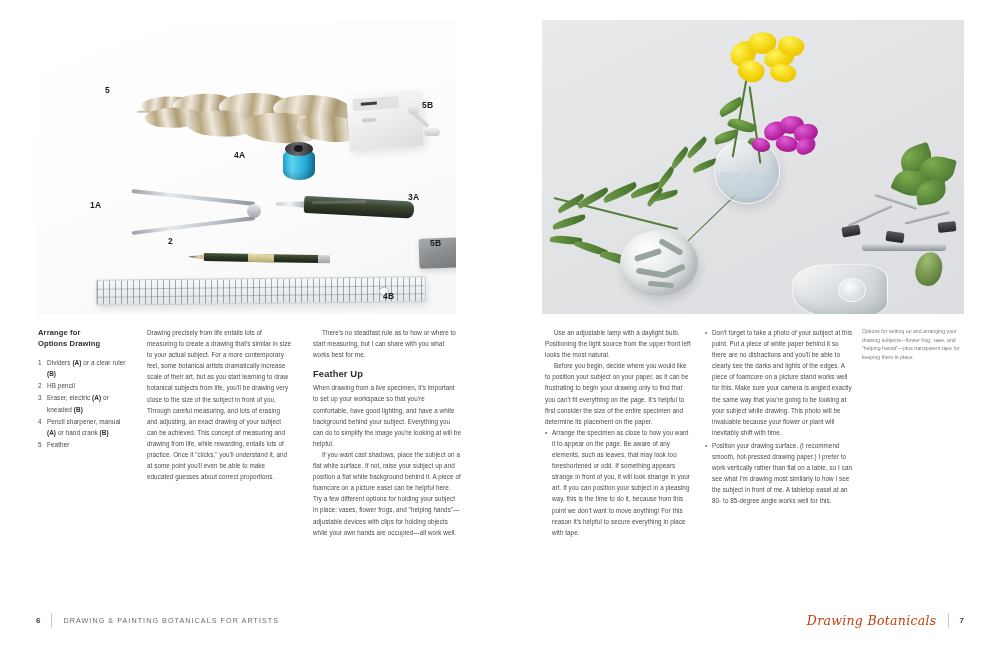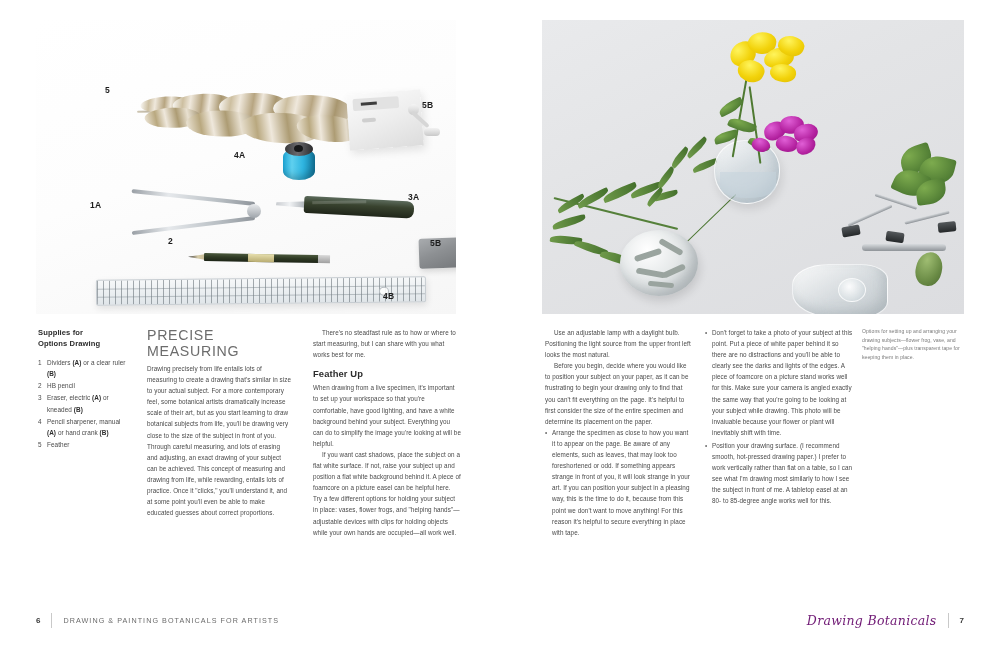--- a/index.html
+++ b/index.html
@@ -185,21 +185,21 @@
     font-size:5.1px; line-height:8.6px; color:#7a7a7a; letter-spacing:.05px;}
 
   
   .footer { position:absolute; bottom:18px; display:flex; align-items:center; }
   .footer-left { left:36px; }
   .footer-right { right:36px; }
   .pgnum { font-size:8px; font-weight:bold; color:#3a3a3a; }
   .rule { width:1px; height:15px; background:#c9c9c9; margin:0 11px; }
   .booktitle { font-size:7.2px; letter-spacing:1.05px; color:#6a6a6a; }
   .script { font-family:"DejaVu Serif", serif; font-style:italic; font-size:12.5px;
-    color:#701a75; letter-spacing:.3px;text-align:center; }
+    color:#c2410c; letter-spacing:.3px;text-align:center; }
 </style>
 </head>
 <body>
 
 <div class="spread">
 
   <div class="page">
 
     <div class="photo-left">
       <div class="feather">
@@ -266,21 +266,21 @@
     <div class="lbl" style="left:90px;  top:200px;">1A</div>
     <div class="lbl" style="left:408px; top:192px;">3A</div>
     <div class="lbl" style="left:168px; top:236px;">2</div>
     <div class="lbl" style="left:430px; top:238px;">5B</div>
     <div class="lbl" style="left:383px; top:291px;">4B</div>
 
     <div class="cols">
 
       <div class="col" style="left:38px; width:90px;">
         <div class="h-supplies">
-          <span>Supplies for</span><br>
+          <span>Arrange for</span><br>
           <span>Options Drawing</span>
         </div>
         <ul class="supply-list" id="supplies-list">
             <li>
               <span class="num">1</span>
               <span class="txt">Dividers <b>(A)</b> or a clear ruler <b>(B)</b></span>
             </li>
             <li>
               <span class="num">2</span>
               <span class="txt">HB pencil</span>
@@ -294,21 +294,20 @@
               <span class="txt">Pencil sharpener, manual <b>(A)</b> or hand crank <b>(B)</b></span>
             </li>
             <li>
               <span class="num">5</span>
               <span class="txt">Feather</span>
             </li>
           </ul>
       </div>
 
       <div class="col" style="left:147px; width:145px;">
-        <div class="h-section">PRECISE MEASURING</div>
         <p>Drawing precisely from life entails lots of measuring to create a drawing that's similar in size to your actual subject. For a more contemporary feel, some botanical artists dramatically increase scale of their art, but as you start learning to draw botanical subjects from life, you'll be drawing very close to the size of the subject in front of you. Through careful measuring, and lots of erasing and adjusting, an exact drawing of your subject can be achieved. This concept of measuring and drawing from life, while rewarding, entails lots of practice. Once it "clicks," you'll understand it, and at some point you'll even be able to make educated guesses about correct proportions.</p>
       </div>
 
       <div class="col" style="left:313px; width:148px;">
         <p class="ind">There's no steadfast rule as to how or where to start measuring, but I can share with you what works best for me.</p>
         <div class="h-sub">Feather Up</div>
         <p>When drawing from a live specimen, it's important to set up your workspace so that you're comfortable, have good lighting, and have a white background behind your subject. Everything you can do to simplify the image you're looking at will be helpful.</p>
         <p class="ind">If you want cast shadows, place the subject on a flat white surface. If not, raise your subject up and position a flat white background behind it. A piece of foamcore on a picture easel can be helpful here. Try a few different options for holding your subject in place: vases, flower frogs, and "helping hands"—adjustable devices with clips for holding objects while your own hands are occupied—all work well.</p>
       </div>
     </div>

